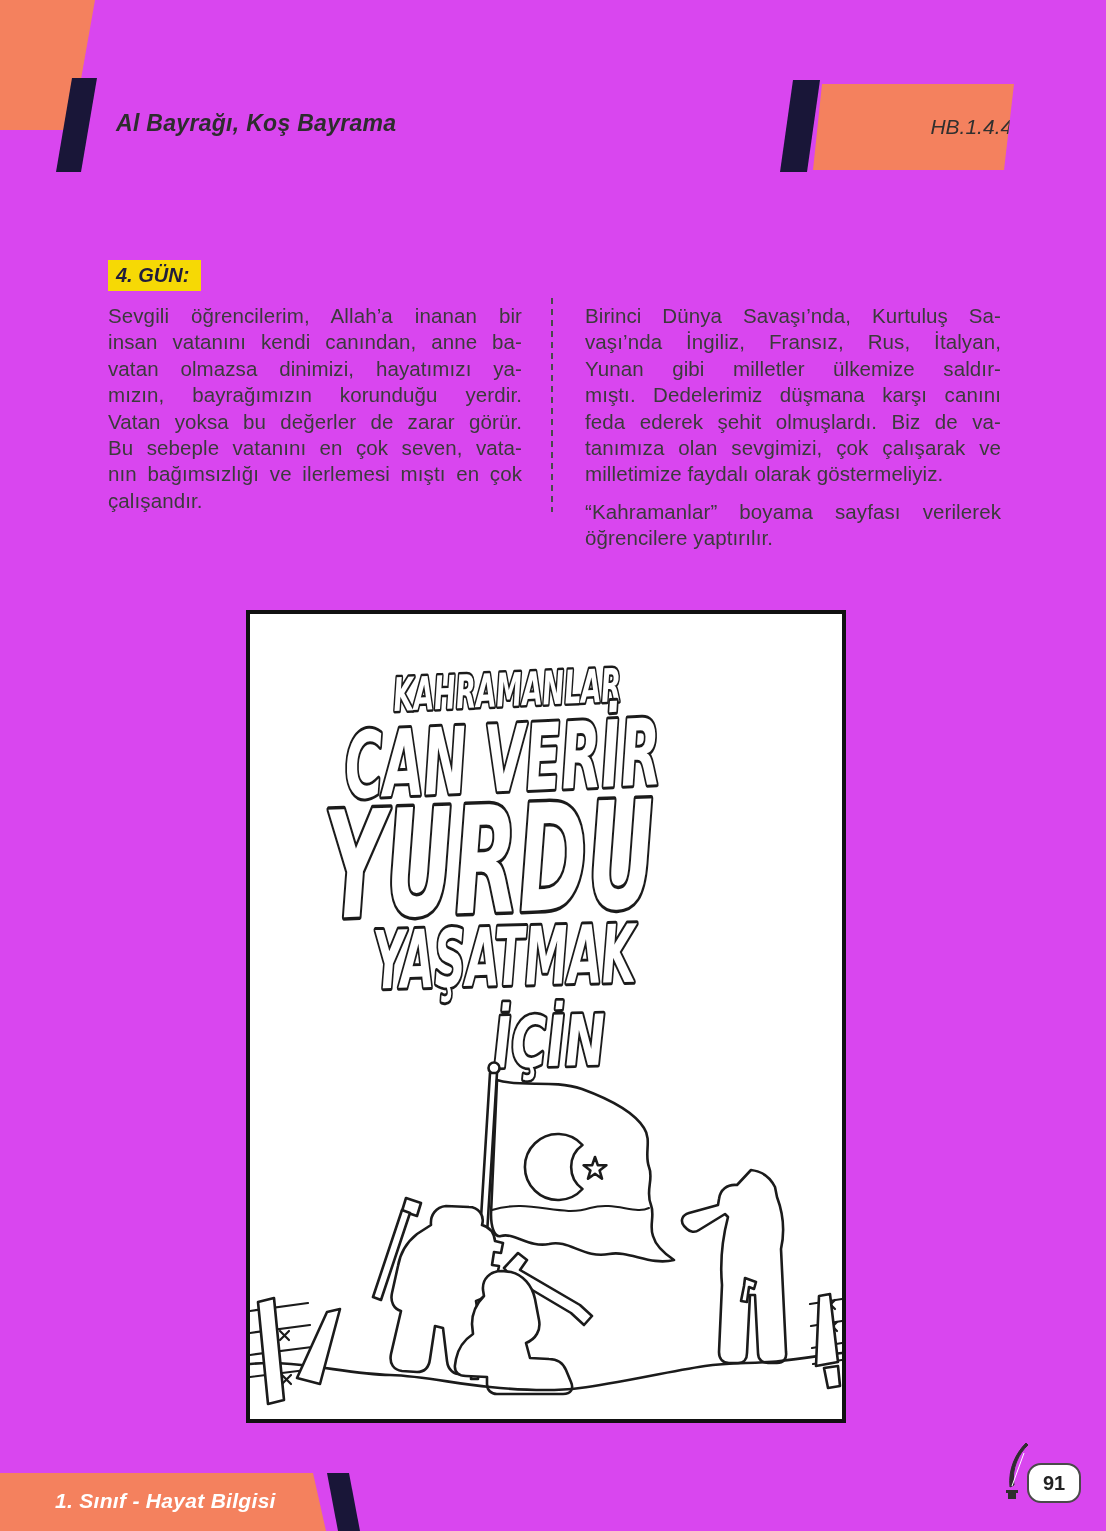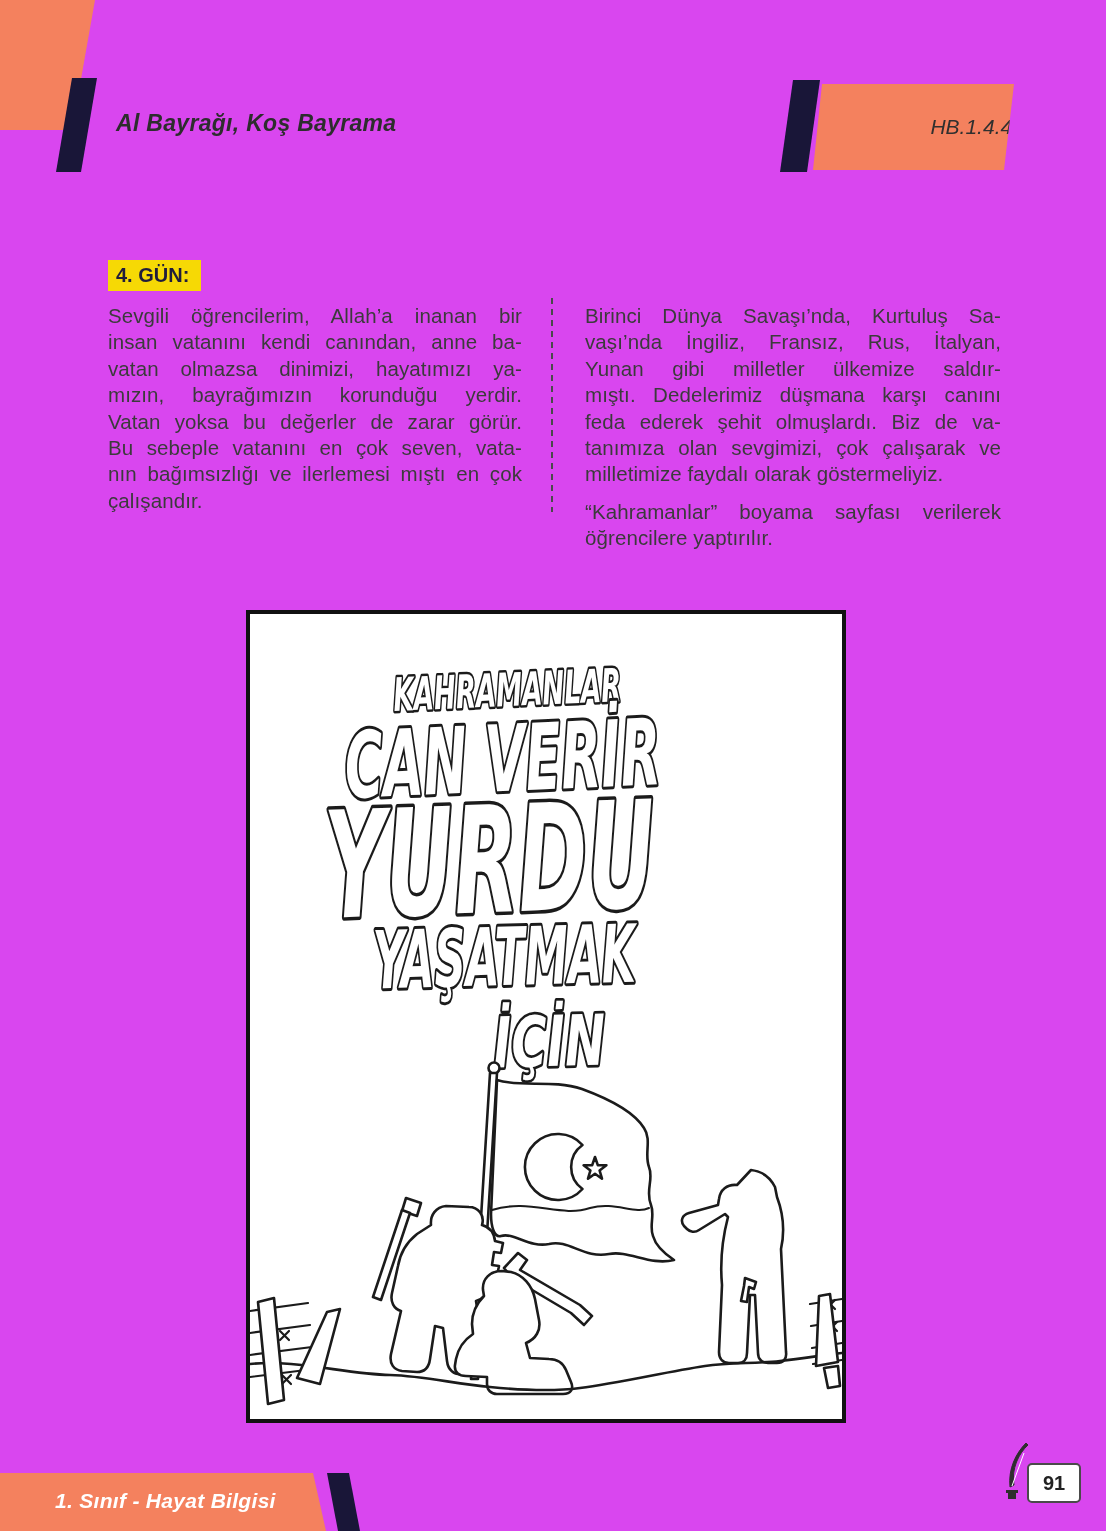--- a/index.html
+++ b/index.html
@@ -16,21 +16,21 @@
   .hdr-title{position:absolute;left:116px;top:110px;font-size:23px;font-weight:bold;
     font-style:italic;color:#2d2d2d;letter-spacing:.3px;}
   .hdr-navy-right{left:778px;top:80px;width:45px;height:92px;background:#191638;
     clip-path:polygon(15px 0,42px 0,29px 92px,2px 92px);}
   .hdr-orange-right{left:808px;top:84px;width:210px;height:86px;background:#F4815E;
     clip-path:polygon(14px 0,206px 0,196px 86px,5px 86px);
     display:flex;align-items:center;justify-content:flex-end;}
   .hdr-code{font-size:21px;font-style:italic;color:#30302f;}
   
   .day-heading{position:absolute;left:108px;top:260px;background:#F6D905;
-    padding:4px 12px 4px 8px;font-size:20px;font-weight:bold;
+    padding:4px 12px 4px 8px;font-size:20px;font-weight:bold;font-style:italic;
     color:#201d3c;}
   
   .col{position:absolute;top:303px;font-size:20.5px;line-height:26.4px;
     color:#3b3b3b;letter-spacing:.1px;}
   .col-left{left:108px;width:414px;}
   .col-right{left:585px;width:416px;}
   .para + .para{margin-top:11px;}
   .tline{text-align:justify;text-align-last:justify;}
   .tline.last{text-align-last:left;}
   .col-divider{position:absolute;left:551px;top:298px;width:2px;height:214px;
@@ -47,21 +47,21 @@
   .thin{fill:none;stroke:#1b1b1b;stroke-width:2;stroke-linecap:round;}
   
   .ftr-orange{left:0;top:1473px;width:345px;height:58px;background:#F4815E;
     clip-path:polygon(0 0,313px 0,326px 58px,0 58px);}
   .ftr-navy{left:318px;top:1473px;width:48px;height:58px;background:#191638;
     clip-path:polygon(9px 0,31px 0,42px 58px,20px 58px);}
   .ftr-label{position:absolute;left:55px;top:1489px;font-size:21px;font-weight:bold;
     font-style:italic;color:#ffffff;letter-spacing:.3px;}
   
   .page-badge{position:absolute;left:1027px;top:1463px;width:50px;height:36px;
-    border:2px solid #4a4a4a;border-radius:5px;background:#ffffff;
+    border:2px solid #4a4a4a;border-radius:14px;background:#ffffff;
     display:flex;align-items:center;justify-content:center;
     font-size:20px;font-weight:bold;color:#222;}
   .quill{position:absolute;left:1000px;top:1441px;width:32px;height:60px;}
 </style>
 </head>
 <body>
 
 <div class="page">
 
   <div class="shape hdr-orange-left"></div>

